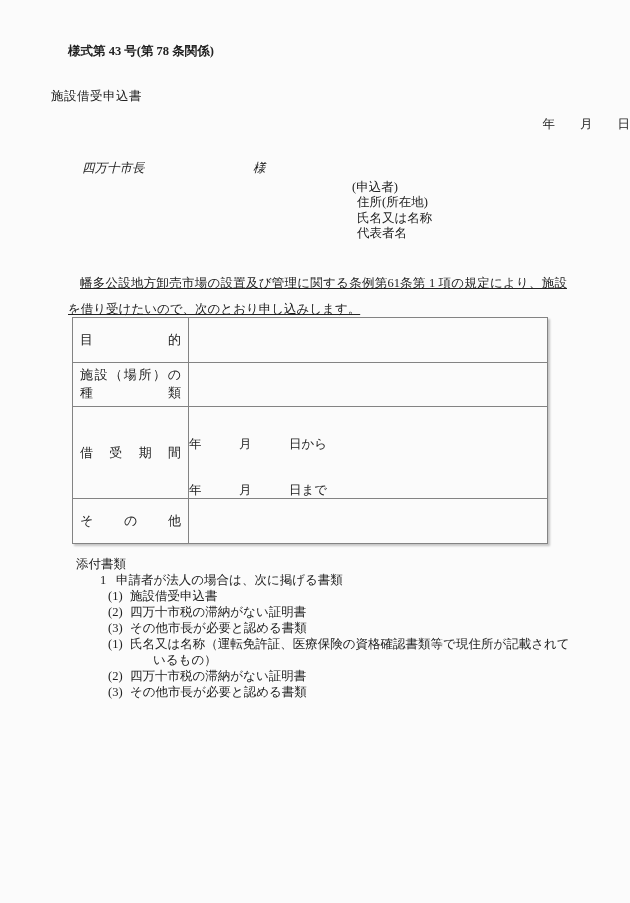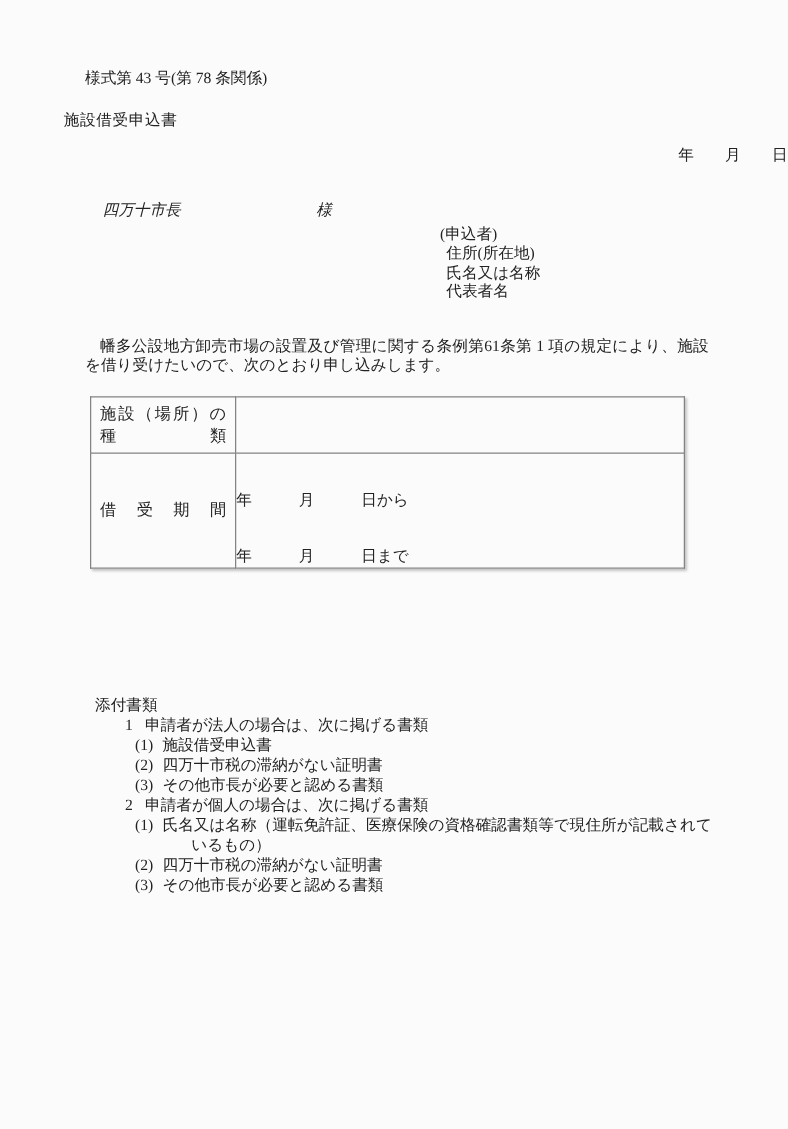--- a/index.html
+++ b/index.html
@@ -7,28 +7,28 @@
     width:630px;height:903px;
     background:#fbfbfb;
     color:#222;
     font-family:"Liberation Serif","DejaVu Serif",serif;
     font-size:12.5px;
     position:relative;
     overflow:hidden;
   }
   .abs{position:absolute;}
 
-  #form-number{left:68px;top:54px;white-space:nowrap;}
+  #form-number{left:68px;top:43px;white-space:nowrap;font-weight:bold;}
   #doc-title{left:0;top:88px;width:630px;text-align:left;padding-left:22px;box-sizing:border-box;letter-spacing:0.5px;margin-left:29px;}
   #date-line{left:0;top:116px;width:630px;text-align:right;box-sizing:border-box;white-space:pre;}
   #addressee{left:82px;top:160px;white-space:nowrap;font-style:italic;}
   #addressee .honorific{position:absolute;left:171px;top:0;}
   #applicant{left:352px;top:180px;line-height:15.4px;}
   #applicant .applicant-field{padding-left:5px;}
-  #body-paragraph{left:68px;top:270px;width:499px;line-height:15px;text-indent:12px;text-align:justify;}
+  #body-paragraph{left:68px;top:270px;width:499px;line-height:26px;text-indent:12px;text-align:justify;text-decoration:underline;}
 
   #app-table{
     position:absolute;left:72px;top:317px;
     width:475px;border-collapse:collapse;table-layout:fixed;
     box-shadow:1.5px 1.5px 2px rgba(0,0,0,0.22);
   }
   #app-table td{
     border:1.5px solid #838383;
     vertical-align:middle;
     height:43.5px;
@@ -68,57 +68,66 @@
 </div>
 
 <div class="abs" id="body-paragraph">幡多公設地方卸売市場の設置及び管理に関する条例第61条第 1 項の規定により、施設を借り受けたいので、次のとおり申し込みします。</div>
 
 <table id="app-table">
   <colgroup>
       <col style="width:116px">
       <col style="width:359px">
     </colgroup>
   <tbody>
+      <tr>
+    <td class="lbl">
+          <div class="jlabel">目的</div>
+        </td>
+    <td class="val"></td>
+  </tr>
   <tr>
     <td class="lbl">
           <div class="jlabel">施設（場所）の種類</div>
         </td>
     <td class="val"></td>
   </tr>
   <tr>
     <td class="lbl">
           <div class="jlabel">借受期間</div>
         </td>
     <td class="val period">
       <div>年　　　月　　　日から</div>
       <div>年　　　月　　　日まで</div>
     </td>
+  </tr>
+  <tr>
+    <td class="lbl">
+          <div class="jlabel">その他</div>
+        </td>
+    <td class="val"></td>
   </tr>
 </tbody>
   </table>
 
 <div class="abs" id="attachments">
   <div>添付書類</div>
 
   <div class="g-title">
     <span class="g-num">1</span><span>申請者が法人の場合は、次に掲げる書類</span>
   </div>
   <div class="item">
     <span class="i-num">(1)</span><span>施設借受申込書</span>
   </div>
   <div class="item">
     <span class="i-num">(2)</span><span>四万十市税の滞納がない証明書</span>
   </div>
   <div class="item">
     <span class="i-num">(3)</span><span>その他市長が必要と認める書類</span>
   </div>
 
-  <div class="g-title">
-    <span class="g-num">2</span><span>申請者が個人の場合は、次に掲げる書類</span>
-  </div>
   <div class="item">
     <span class="i-num">(1)</span><span>氏名又は名称（運転免許証、医療保険の資格確認書類等で現住所が記載されて</span>
   </div>
   <div class="cont">いるもの）</div>
   <div class="item">
     <span class="i-num">(2)</span><span>四万十市税の滞納がない証明書</span>
   </div>
   <div class="item">
     <span class="i-num">(3)</span><span>その他市長が必要と認める書類</span>
   </div>

